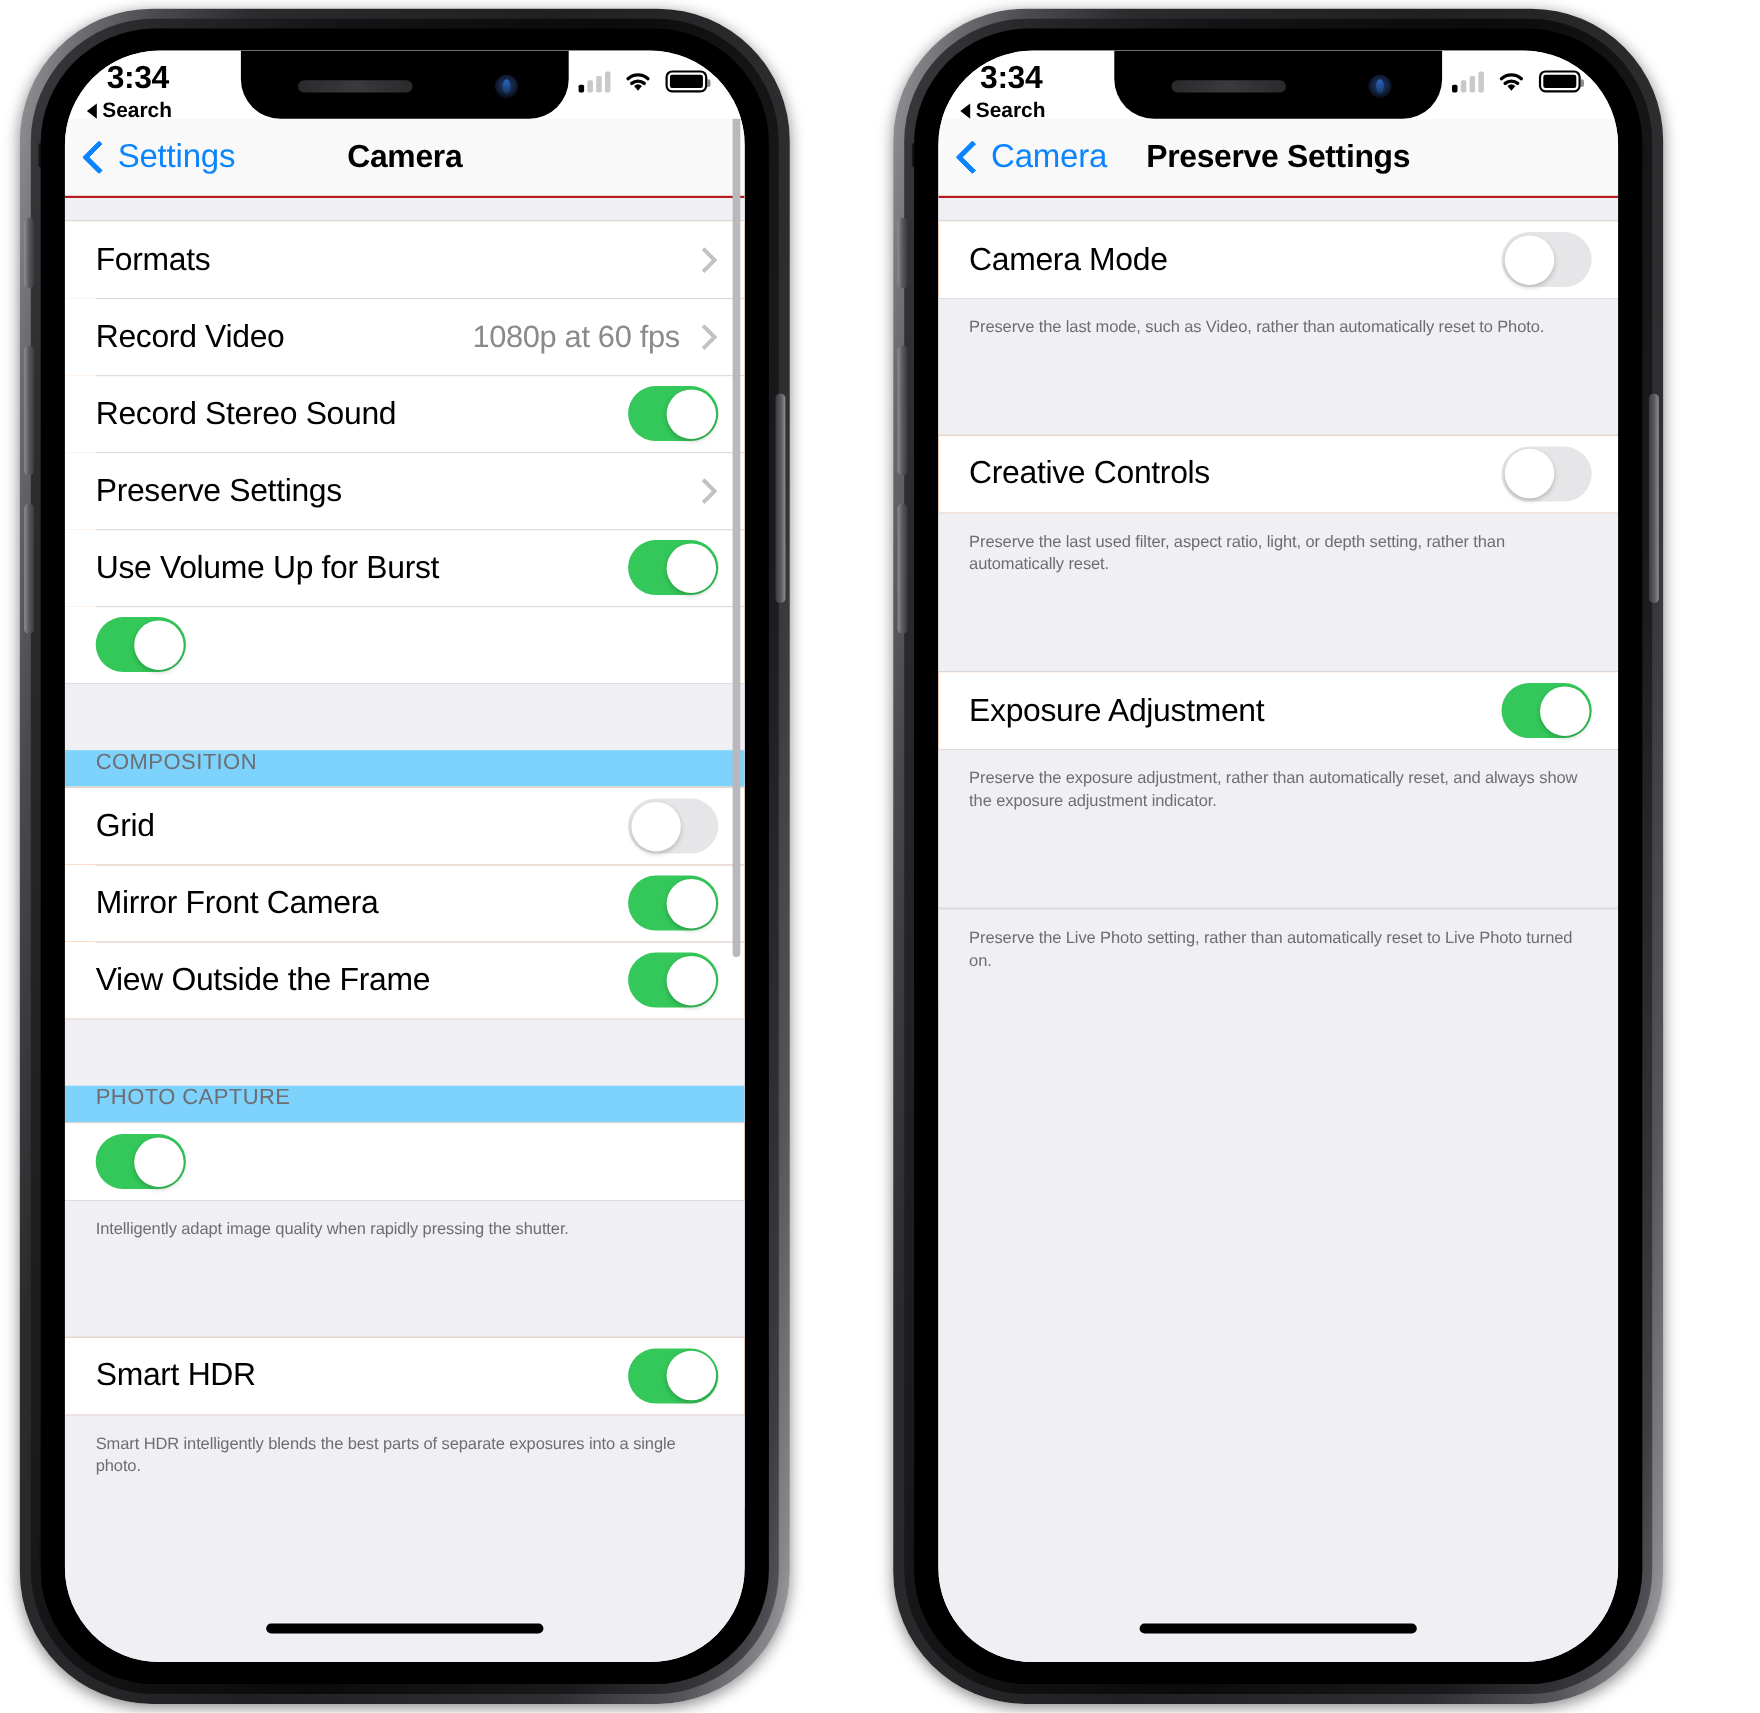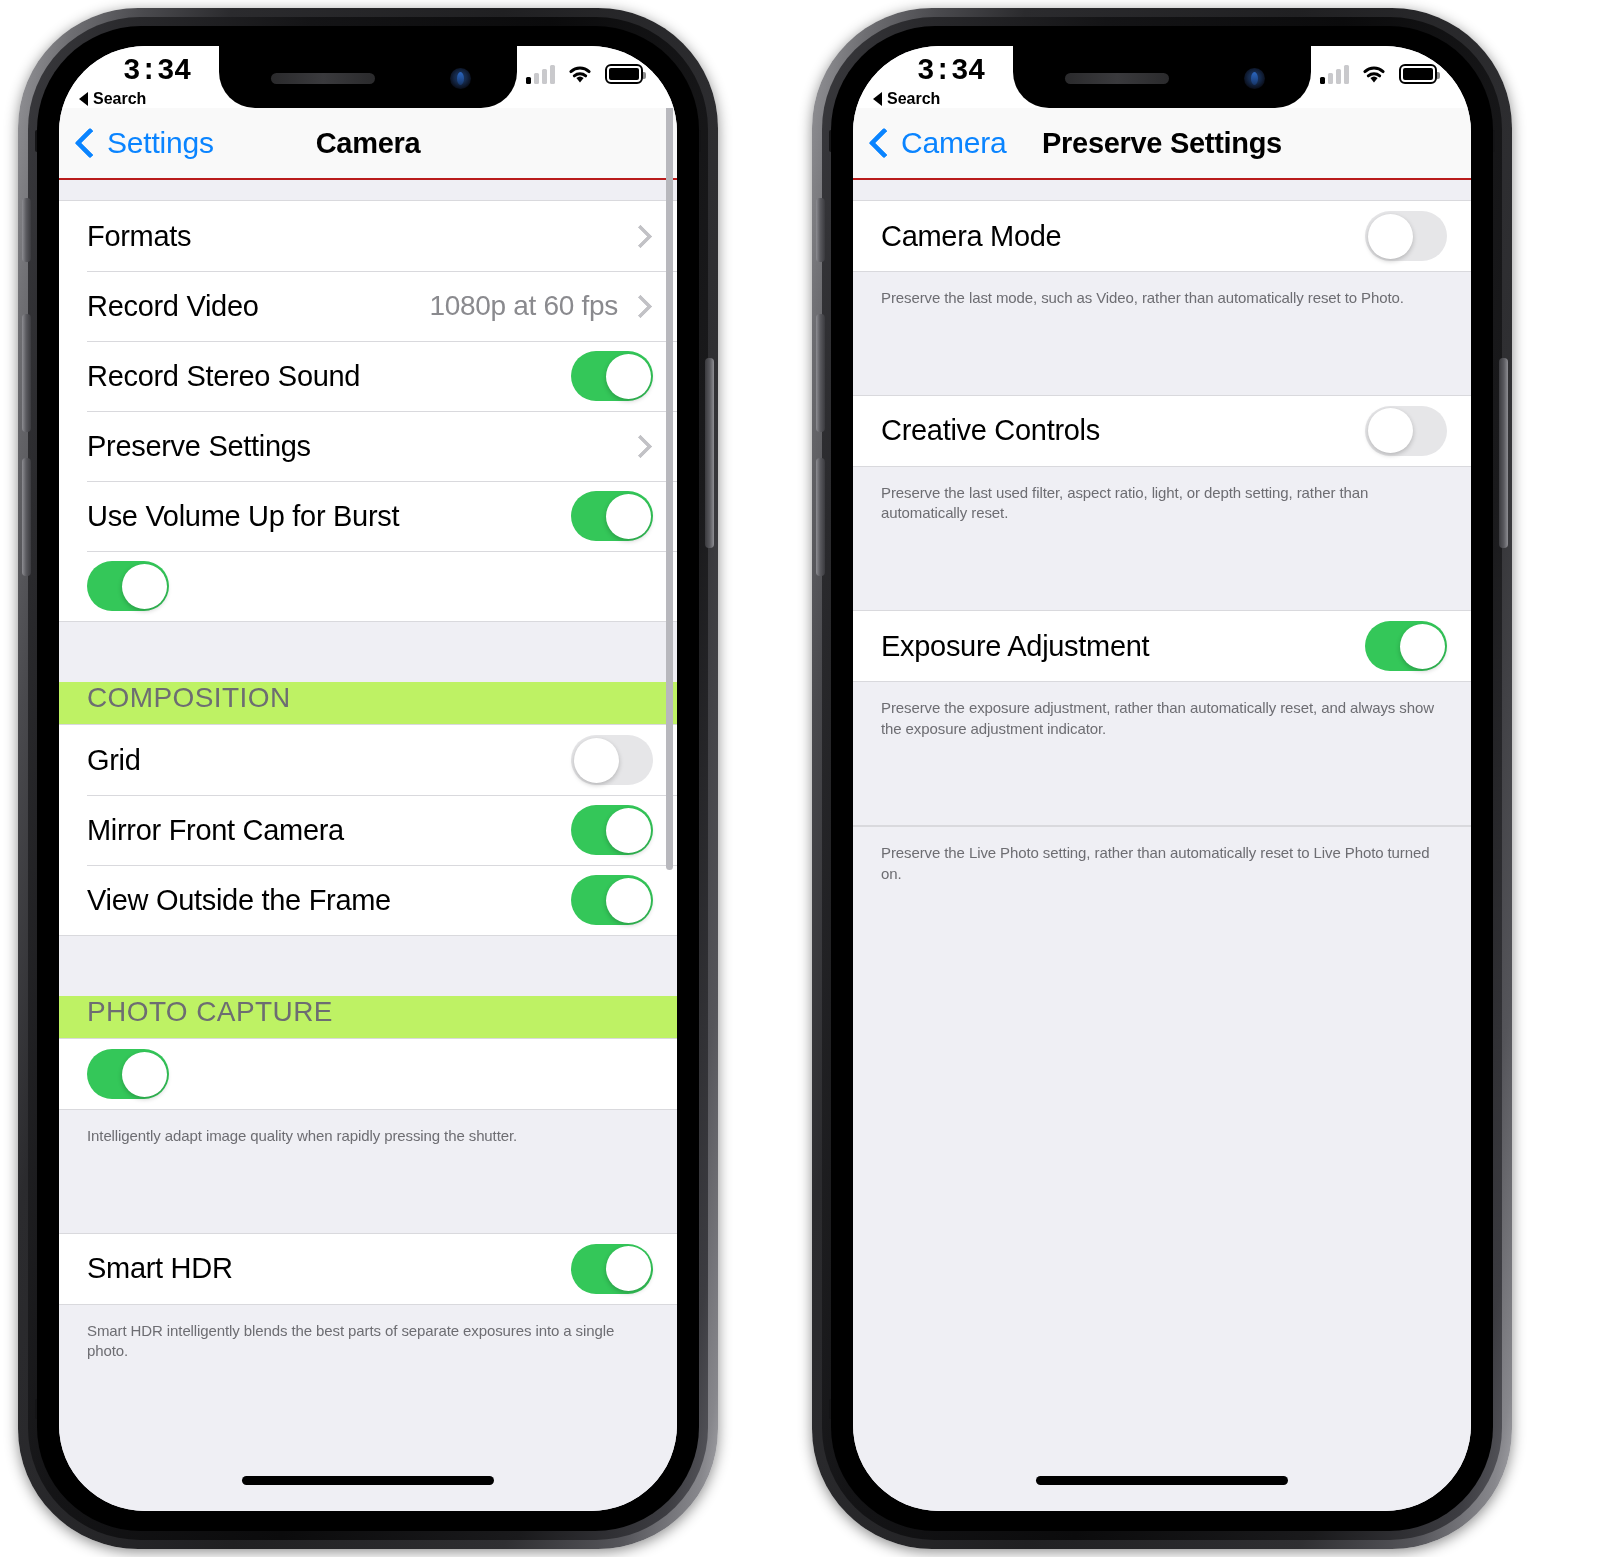--- a/index.html
+++ b/index.html
@@ -43,25 +43,25 @@
       border-bottom-left-radius:36px;border-bottom-right-radius:36px;z-index:40;}
   .speaker{position:absolute;left:52px;top:27px;width:104px;height:11px;border-radius:6px;
       background:linear-gradient(90deg,#2a2a2c,#3a3a3d,#2a2a2c);}
   .frontcam{position:absolute;right:46px;top:22px;width:21px;height:21px;border-radius:50%;
       background:radial-gradient(circle at 50% 45%,#1b3a6b 0%,#15294a 38%,#0a0f1c 70%,#050608 100%);}
   .frontcam:after{content:"";position:absolute;left:7px;top:4px;width:7px;height:13px;border-radius:50%;
       background:linear-gradient(180deg,#2e6fd0,#17386e);opacity:.85;}
 
   
   .statusbar{position:relative;height:62px;background:#fff;z-index:30;}
-  .clock{position:absolute;left:64px;top:9px;display:flex;align-items:flex-start;gap:8px;font-family:Liberation Mono, monospace;}
+  .clock{position:absolute;left:38px;top:9px;display:flex;align-items:flex-start;gap:8px;}
   .clock .t{font-size:29px;font-weight:bold;color:#000;letter-spacing:-.4px;}
   .loc-arrow{width:0;height:0;}
   .searchback{position:absolute;left:20px;top:44px;display:flex;align-items:center;gap:5px;
-      font-size:16px;font-weight:bold;color:#000;z-index:31;}
+      font-size:19px;font-weight:bold;color:#000;z-index:31;}
   .tri-left{width:0;height:0;border-top:7px solid transparent;border-bottom:7px solid transparent;
       border-right:9px solid #000;}
   .statusright{position:absolute;right:34px;top:17px;display:flex;align-items:flex-end;gap:11px;}
   .bars{display:flex;align-items:flex-end;gap:3px;height:20px;}
   .bars i{display:block;width:5px;border-radius:1.5px;background:#c9c9cc;}
   .bars i.on{background:#000;}
   .bars i:nth-child(1){height:7px;}
   .bars i:nth-child(2){height:11px;}
   .bars i:nth-child(3){height:15px;}
   .bars i:nth-child(4){height:19px;}
@@ -79,21 +79,21 @@
       transform:rotate(45deg);border-radius:2px;}
   .nav-back span{font-size:30px;color:#0a84ff;letter-spacing:-.2px;}
   .nav-title{position:absolute;left:0;right:0;text-align:center;font-size:29px;font-weight:bold;
       color:#000;pointer-events:none;letter-spacing:-.3px;}
 
   
   .scroller{position:absolute;left:0;right:0;top:132px;bottom:0;background:#efeff4;overflow:hidden;}
   .group{background:#f97316;}
   .gap{height:60px;background:#efeff4;}
   .gap.sm{height:22px;}
-  .sechead{background:#bef264;padding:0 0 10px 28px;font-size:28px;color:#6d6d72;
+  .sechead{background:#7dd3fc;padding:0 0 10px 28px;font-size:20px;color:#6d6d72;
       letter-spacing:.4px;text-transform:uppercase;}
   .row{display:flex;align-items:center;height:70px;padding:0 24px 0 28px;background:#fff;
       position:relative;cursor:pointer;}
   .row + .row:before{content:"";position:absolute;left:28px;right:0;top:0;height:1px;background:#d9d9dd;}
   .row .label{font-size:29px;color:#000;flex:1;letter-spacing:-.3px;}
   .row .value{font-size:28px;color:#8a8a8e;margin-right:14px;letter-spacing:-.3px;}
   .chev{width:13px;height:13px;border-top:4px solid #c2c2c6;border-right:4px solid #c2c2c6;
       transform:rotate(45deg);border-radius:1px;margin-right:4px;}
   .footer{background:#efeff4;padding:16px 30px 26px 28px;font-size:15px;line-height:1.38;
       color:#6d6d72;letter-spacing:-.1px;}

